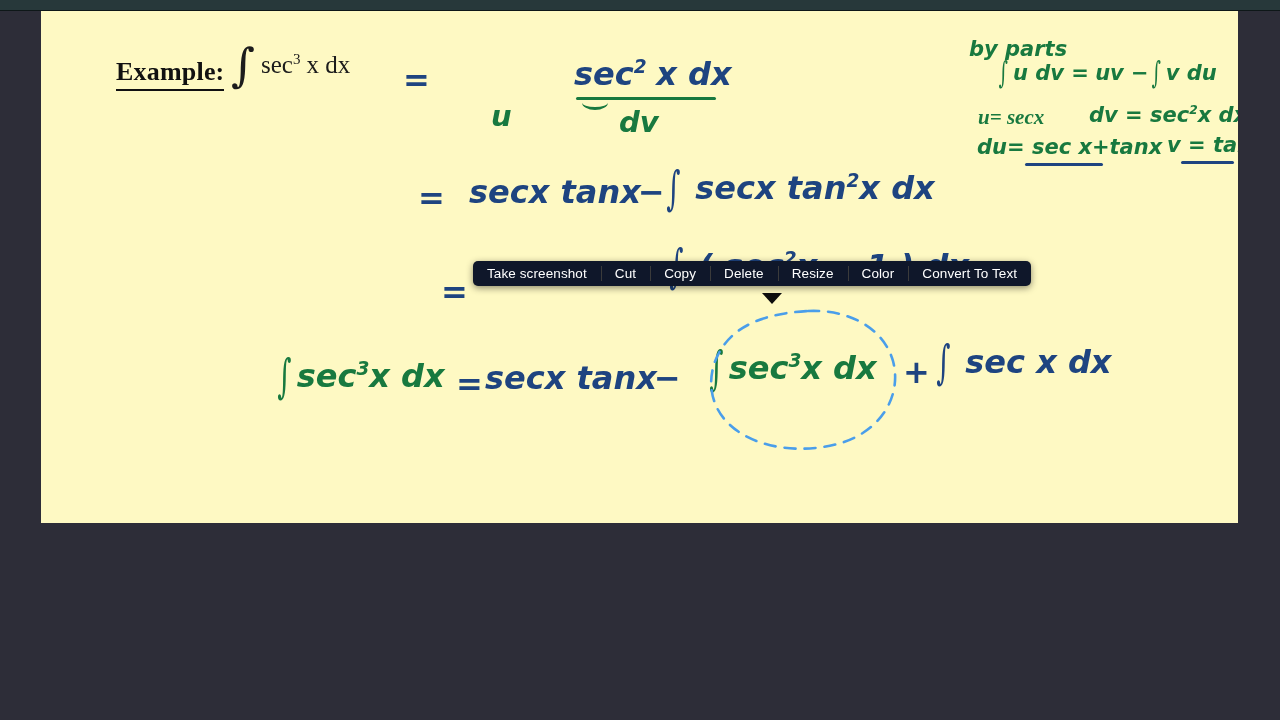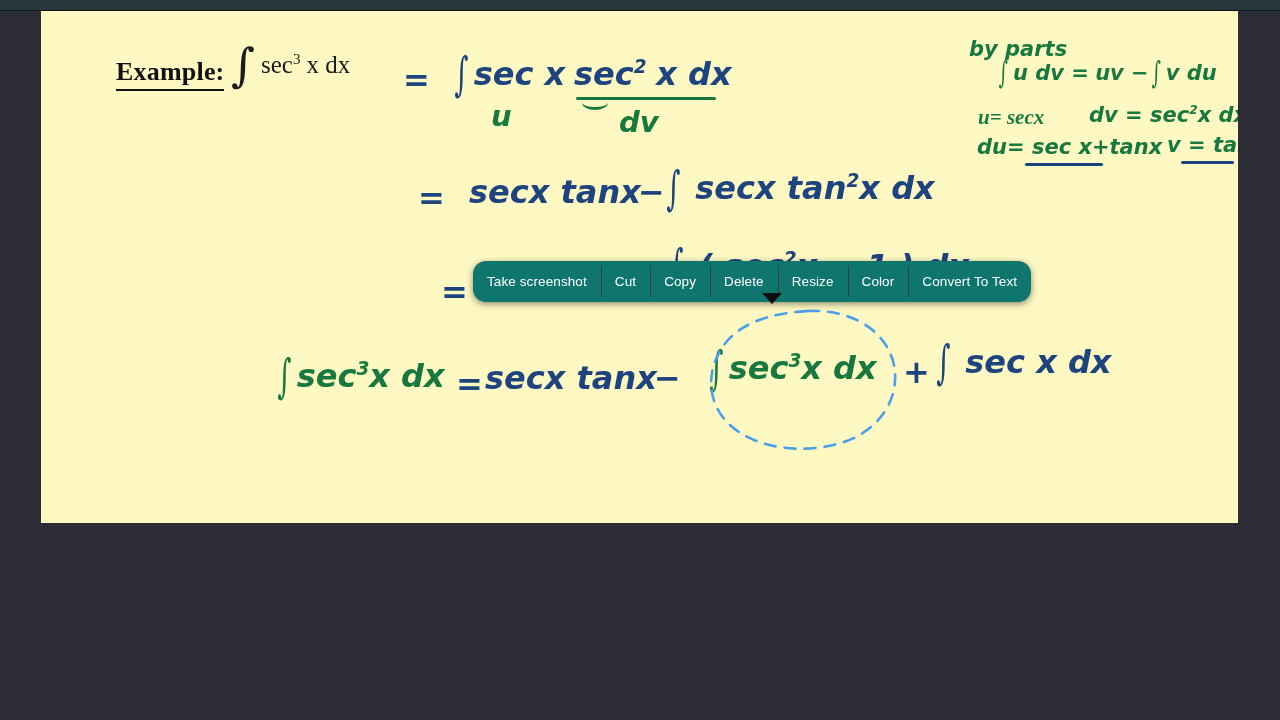--- a/index.html
+++ b/index.html
@@ -82,22 +82,22 @@
 
   
   .uline{position:absolute;height:3px;background:#1e4480;border-radius:2px;}
 
   
   .lasso{position:absolute;left:663px;top:296px;width:200px;height:146px;}
 
   
   .menu{
     position:absolute;left:473px;top:261px;
-    height:41px;display:flex;align-items:stretch;
-    background:#0f766e;border-radius:13px;
+    height:25px;display:flex;align-items:stretch;
+    background:#0f172a;border-radius:5px;
     box-shadow:0 2px 7px rgba(0,0,0,.45);
     overflow:visible;
   }
   .menu-item{
     display:flex;align-items:center;justify-content:center;
     padding:0 14px;color:#ffffff;font-size:13.5px;
     font-family:"Liberation Sans", sans-serif;
     position:relative;cursor:default;letter-spacing:.1px;
   }
   .menu-item + .menu-item::before{
@@ -122,23 +122,20 @@
   <div class="topbar"></div>
 
   <div class="page">
 
     <div class="ex-label">Example:</div>
     <div class="ex-math">
       <span class="intg">∫</span><span class="sp"></span><span>sec</span><sup>3</sup><span class="sp"></span><span>x dx</span>
     </div>
 
     <div class="hw blue s34" style="left:362px;top:50px;">=</div>
-    <div class="hw blue s34" style="left:410px;top:44px;">
-      <span class="ig">∫</span><span>sec x</span>
-    </div>
     <div class="hw green s30" style="left:450px;top:88px;">u</div>
 
     <div class="hw blue s34" style="left:533px;top:44px;font-style:italic;">
       <span>sec</span><sup>2</sup><span class="sm"></span><span>x dx</span>
     </div>
     <div class="brace" style="left:535px;top:80px;">
       <div class="bar"></div>
         <div class="notch"></div>
     </div>
     <div class="hw green s30" style="left:578px;top:94px;font-style:italic;">dv</div>

